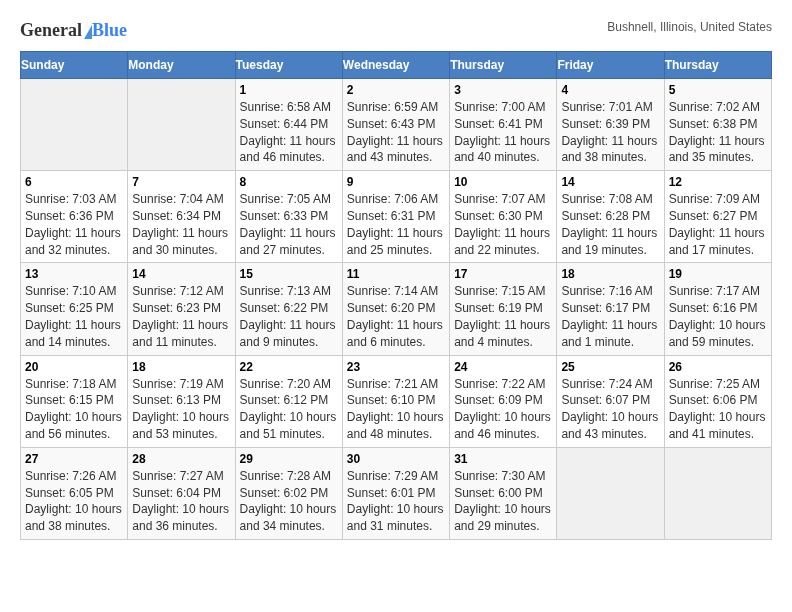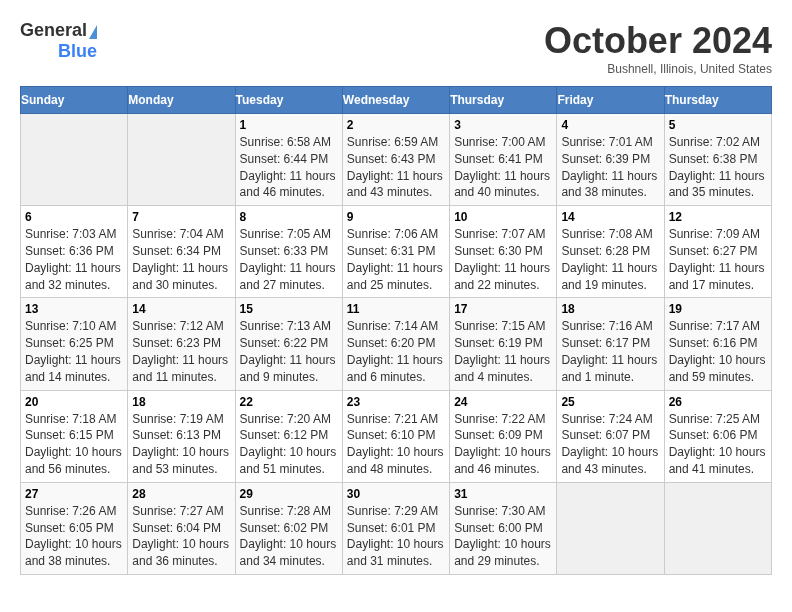--- a/index.html
+++ b/index.html
@@ -11,22 +11,23 @@
       padding: 20px;
     }
     .header {
       display: flex;
       justify-content: space-between;
       align-items: flex-start;
       margin-bottom: 10px;
     }
     .logo {
       display: flex;
-      flex-direction: column;
-      align-items: flex-end;
+      flex-direction: row;
+      align-items: flex-start;
+      font-family: Liberation Serif, serif;
     }
     .logo-general {
       font-size: 18px;
       font-weight: bold;
       color: #333;
     }
     .logo-blue {
       font-size: 18px;
       font-weight: bold;
       color: #3b82f6;
@@ -96,21 +97,20 @@
 <body>
 
 <div class="header">
   <div class="logo">
     <div>
       <span class="logo-general">General</span><span class="logo-icon"></span>
     </div>
     <span class="logo-blue">Blue</span>
   </div>
   <div class="title-block">
-    <div class="month-title">October 2024</div>
     <div class="location">Bushnell, Illinois, United States</div>
   </div>
 </div>
 
 <table>
   <thead>
     <tr>
     <th>Sunday</th>
         <th>Monday</th>
         <th>Tuesday</th>

